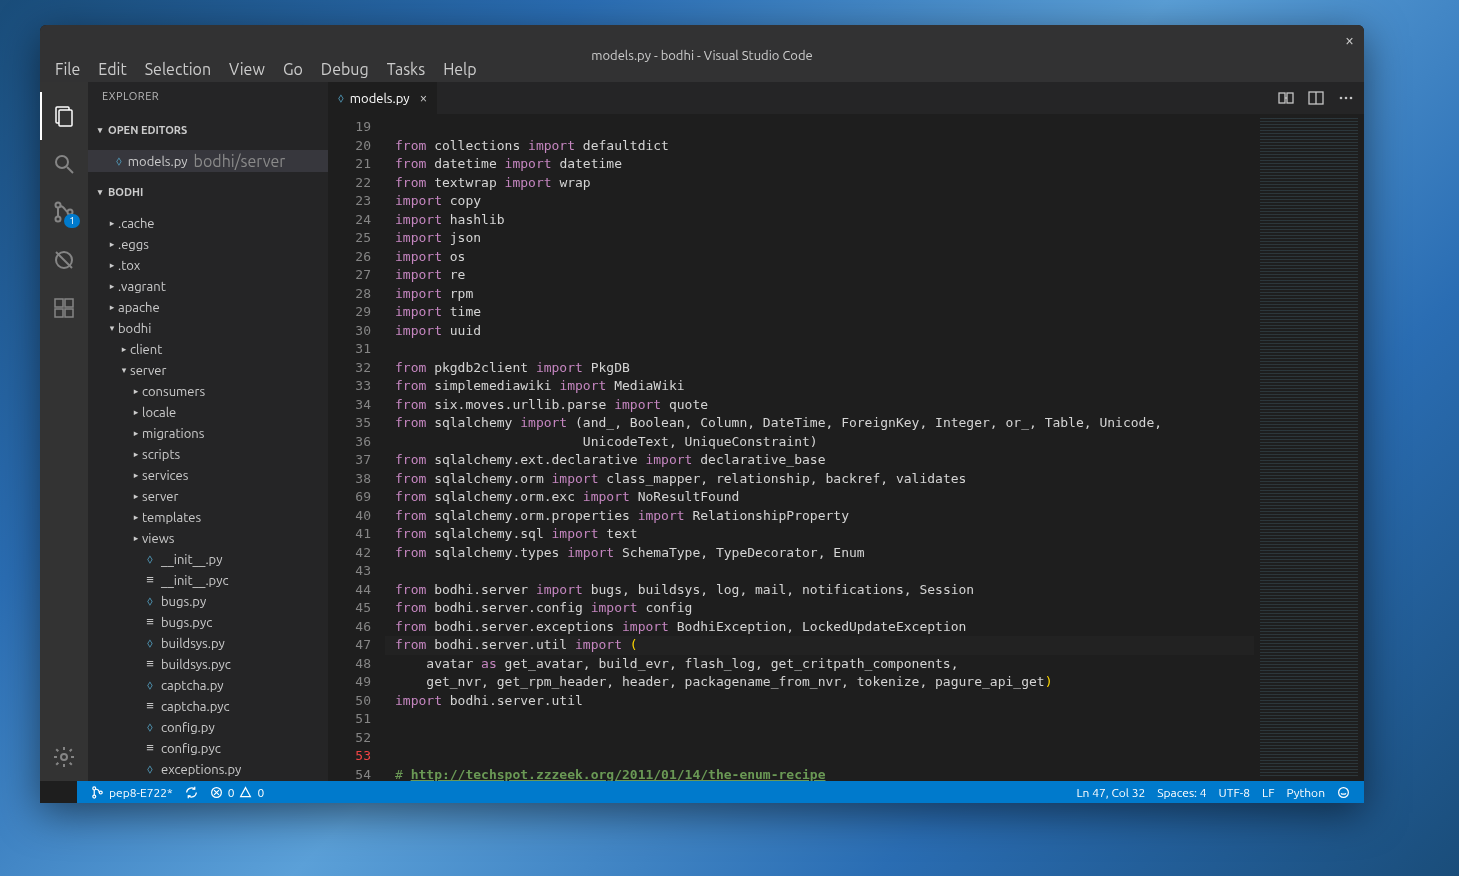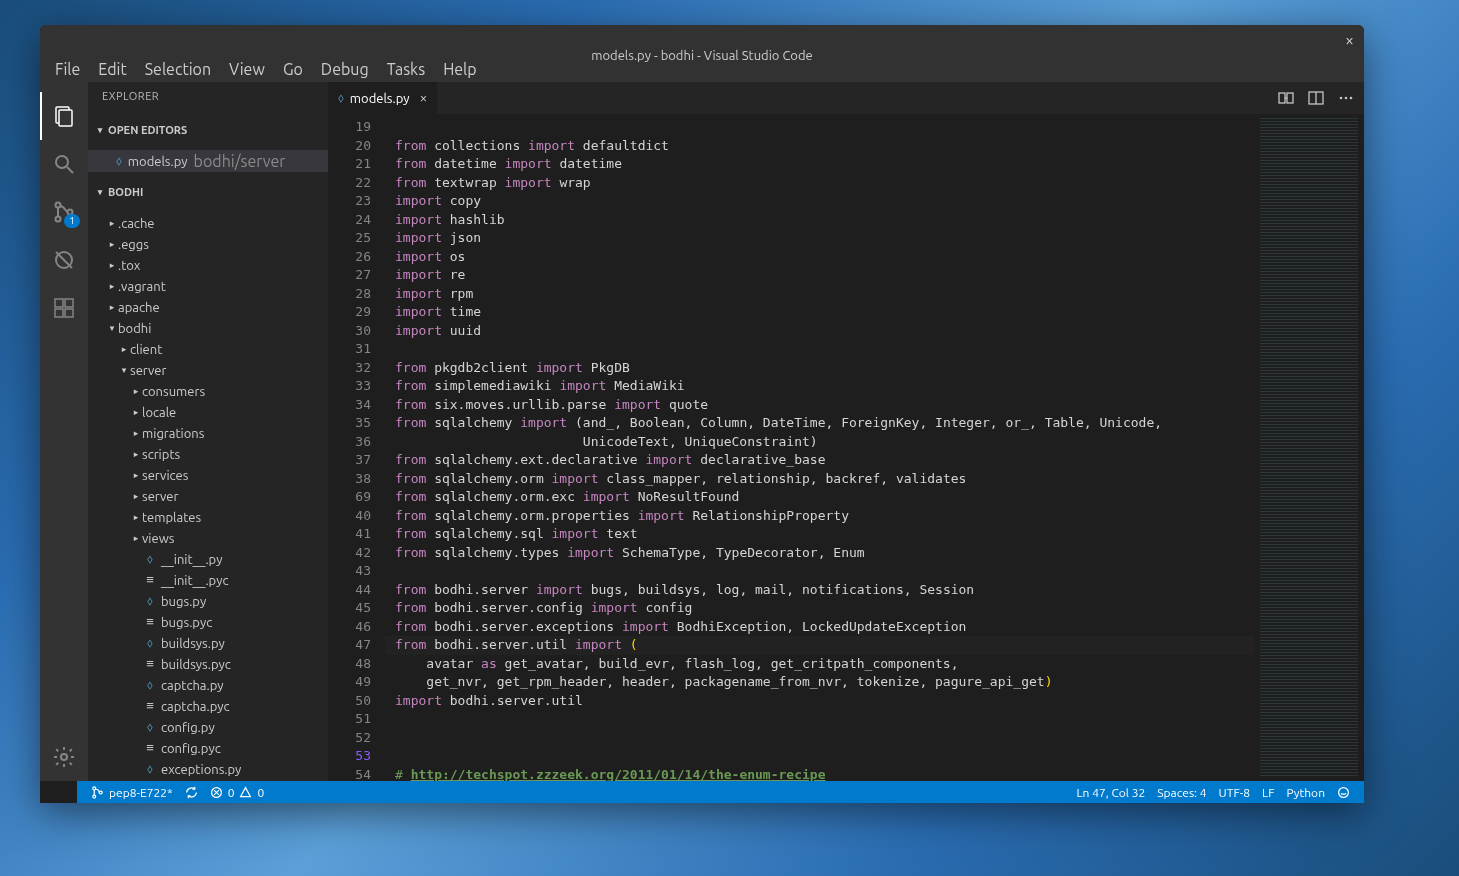--- a/index.html
+++ b/index.html
@@ -44,21 +44,21 @@
 .tabbar { height:32px; background:#252526; display:flex; align-items:stretch; }
 .tab { display:flex; align-items:center; padding:0 10px; background:#1e1e1e; color:#fff;
   border-right:1px solid #252526; font-size:13px; gap:6px; }
 .tab .tab-ic { color:#519aba; }
 .tab .tab-x { color:#ccc; margin-left:4px; font-size:14px; cursor:pointer; }
 .tab-actions { margin-left:auto; display:flex; align-items:center; gap:14px; padding-right:10px; color:#c5c5c5; }
 .tab-actions svg { width:16px; height:16px; cursor:pointer; }
 .code-area { flex:1; display:flex; overflow:hidden; font-family:"DejaVu Sans Mono","Consolas",monospace; font-size:13px; }
 .gutter { width:57px; background:#1e1e1e; color:#858585; text-align:right; padding-right:14px; padding-top:4px; line-height:18.5px; }
 .gutter .g { height:18.5px; }
-.gutter .cur { color:#8b5cf6; }
+.gutter .cur { color:#ef4444; }
 .code { flex:1; background:#1e1e1e; padding-top:4px; line-height:18.5px; white-space:pre; color:#d4d4d4; position:relative; overflow:hidden;}
 .code .ln { height:18.5px; padding-left:10px; }
 .cursor-ln { background:rgba(255,255,255,0.02); }
 .kw { color:#c586c0; }
 .cm { color:#6a9955; } .lk { color:#6a9955; text-decoration:underline;font-weight:bold; }
 .yellow { color:#ffd700; }
 .minimap { width:110px; background:#1e1e1e; position:relative; overflow:hidden; }
 .minimap .mm { position:absolute; left:6px; right:6px; top:4px; bottom:4px;
   background: repeating-linear-gradient(to bottom,
    rgba(90,140,160,.25) 0 1px, transparent 1px 3px); opacity:.9; }

